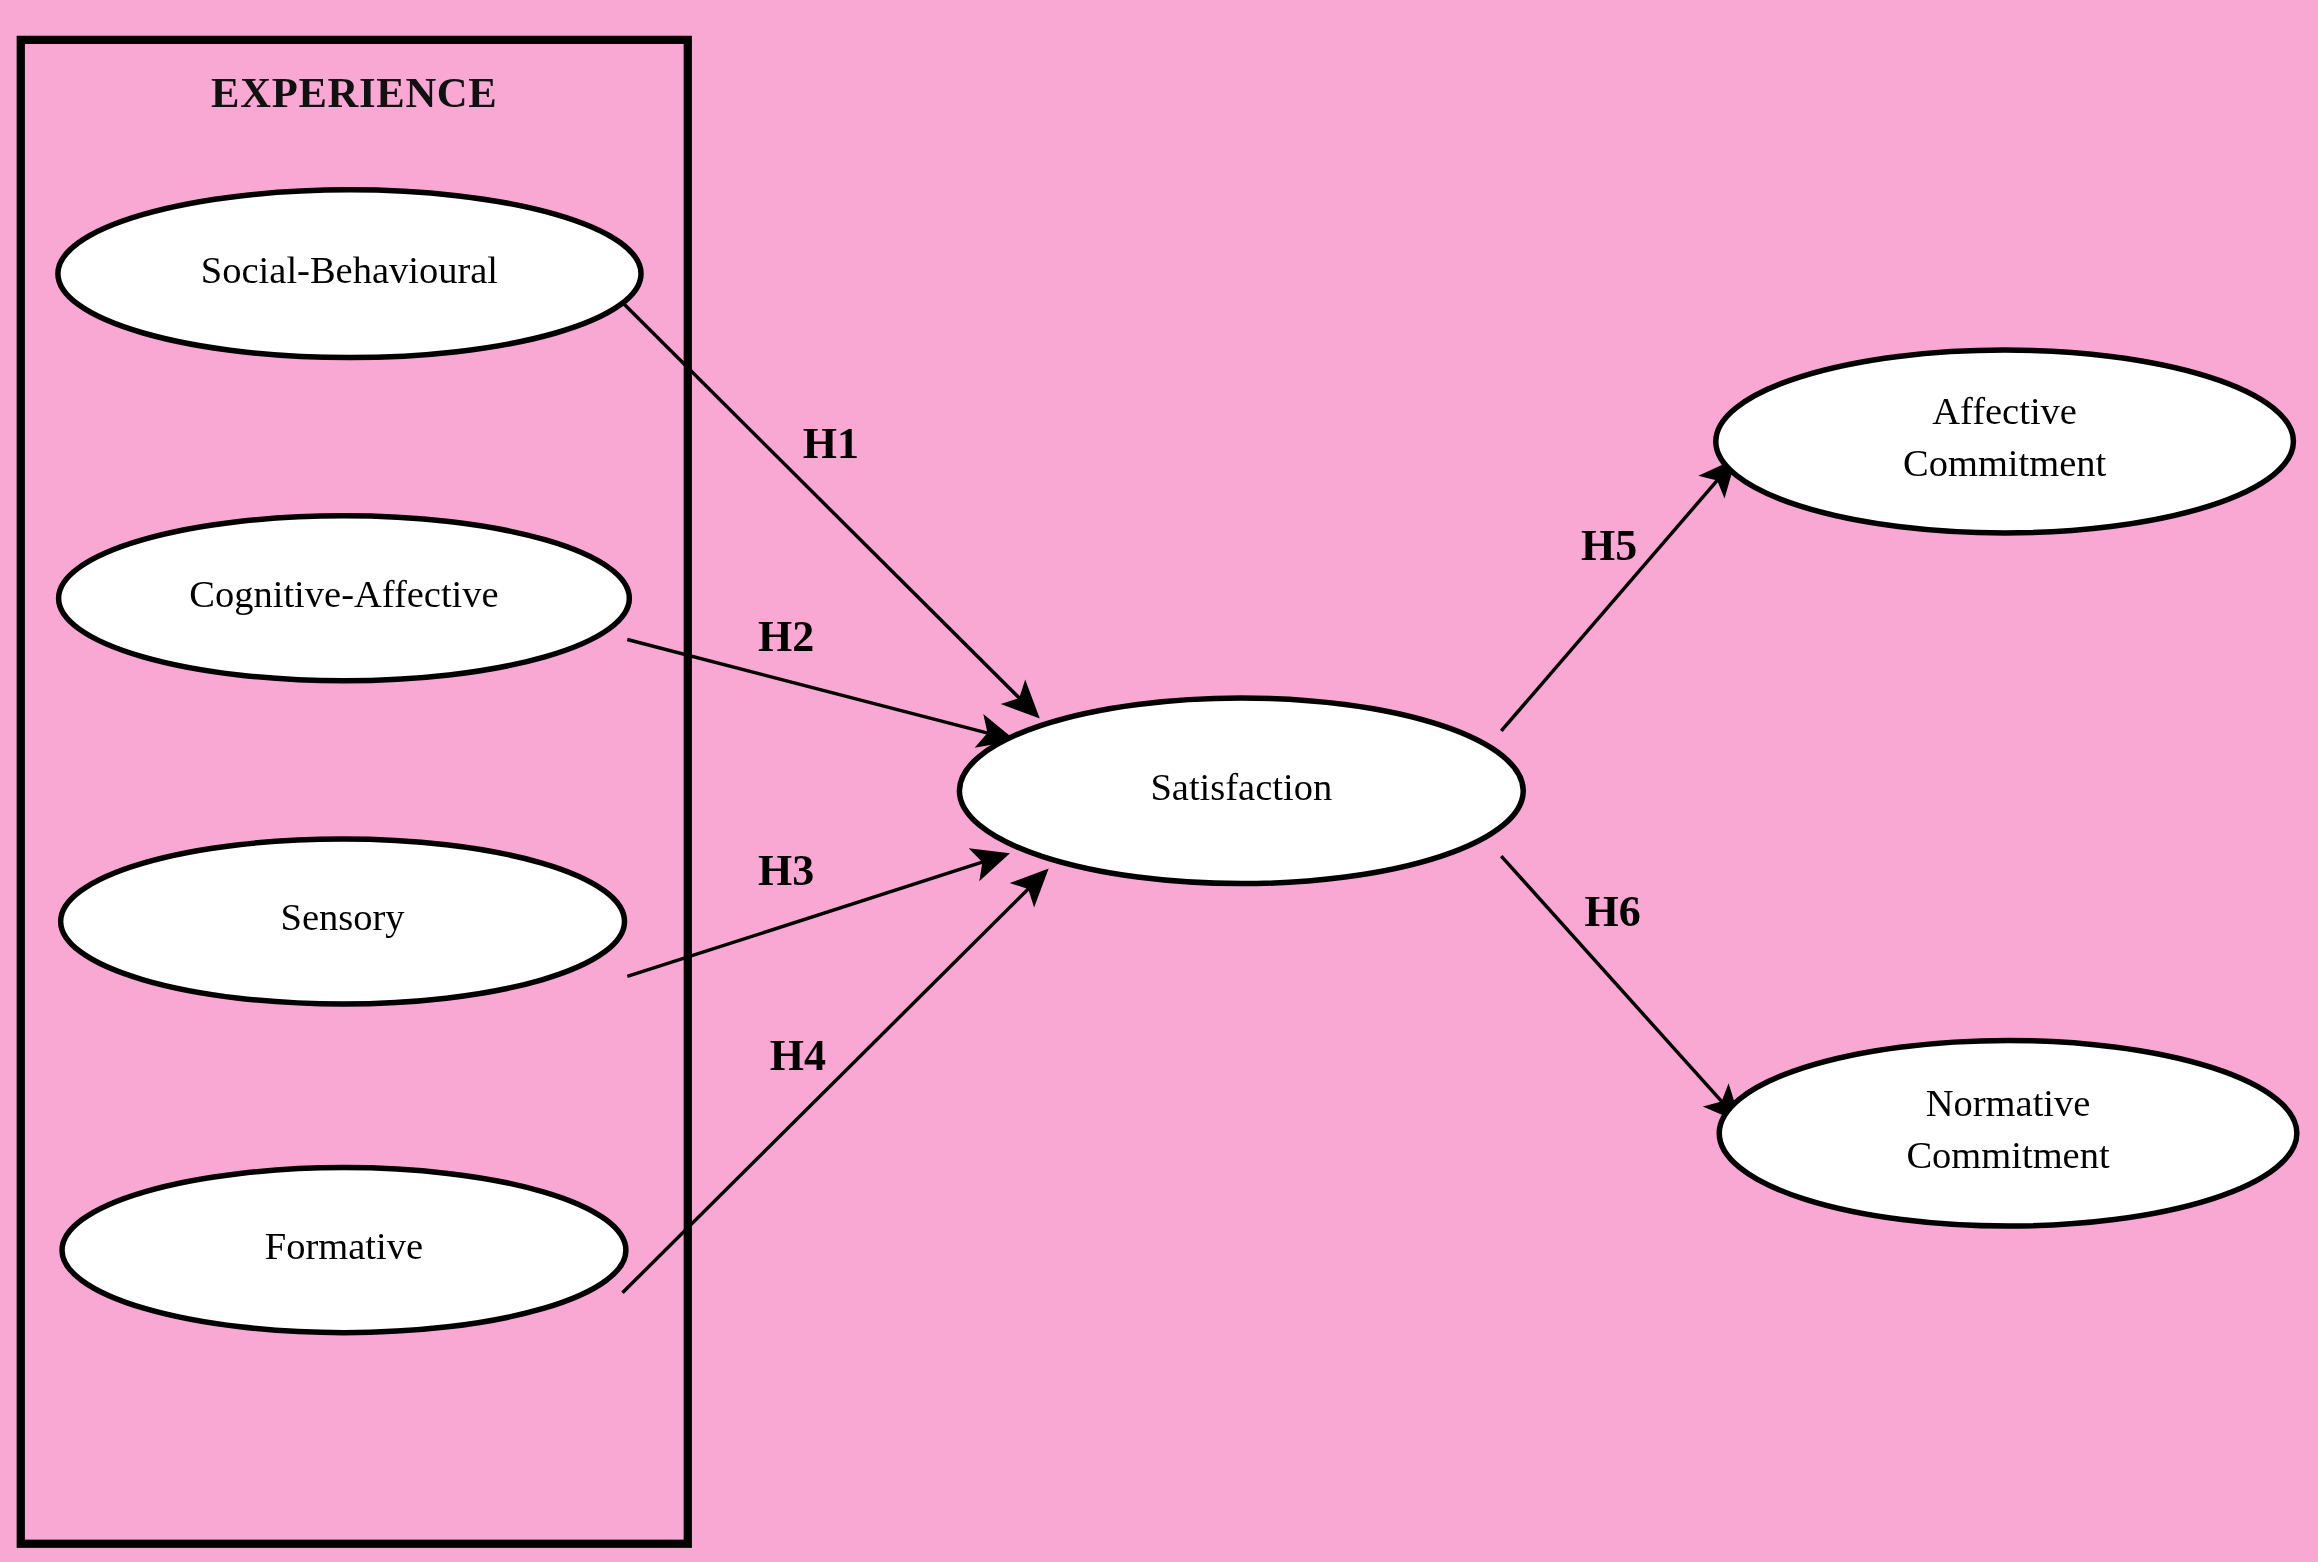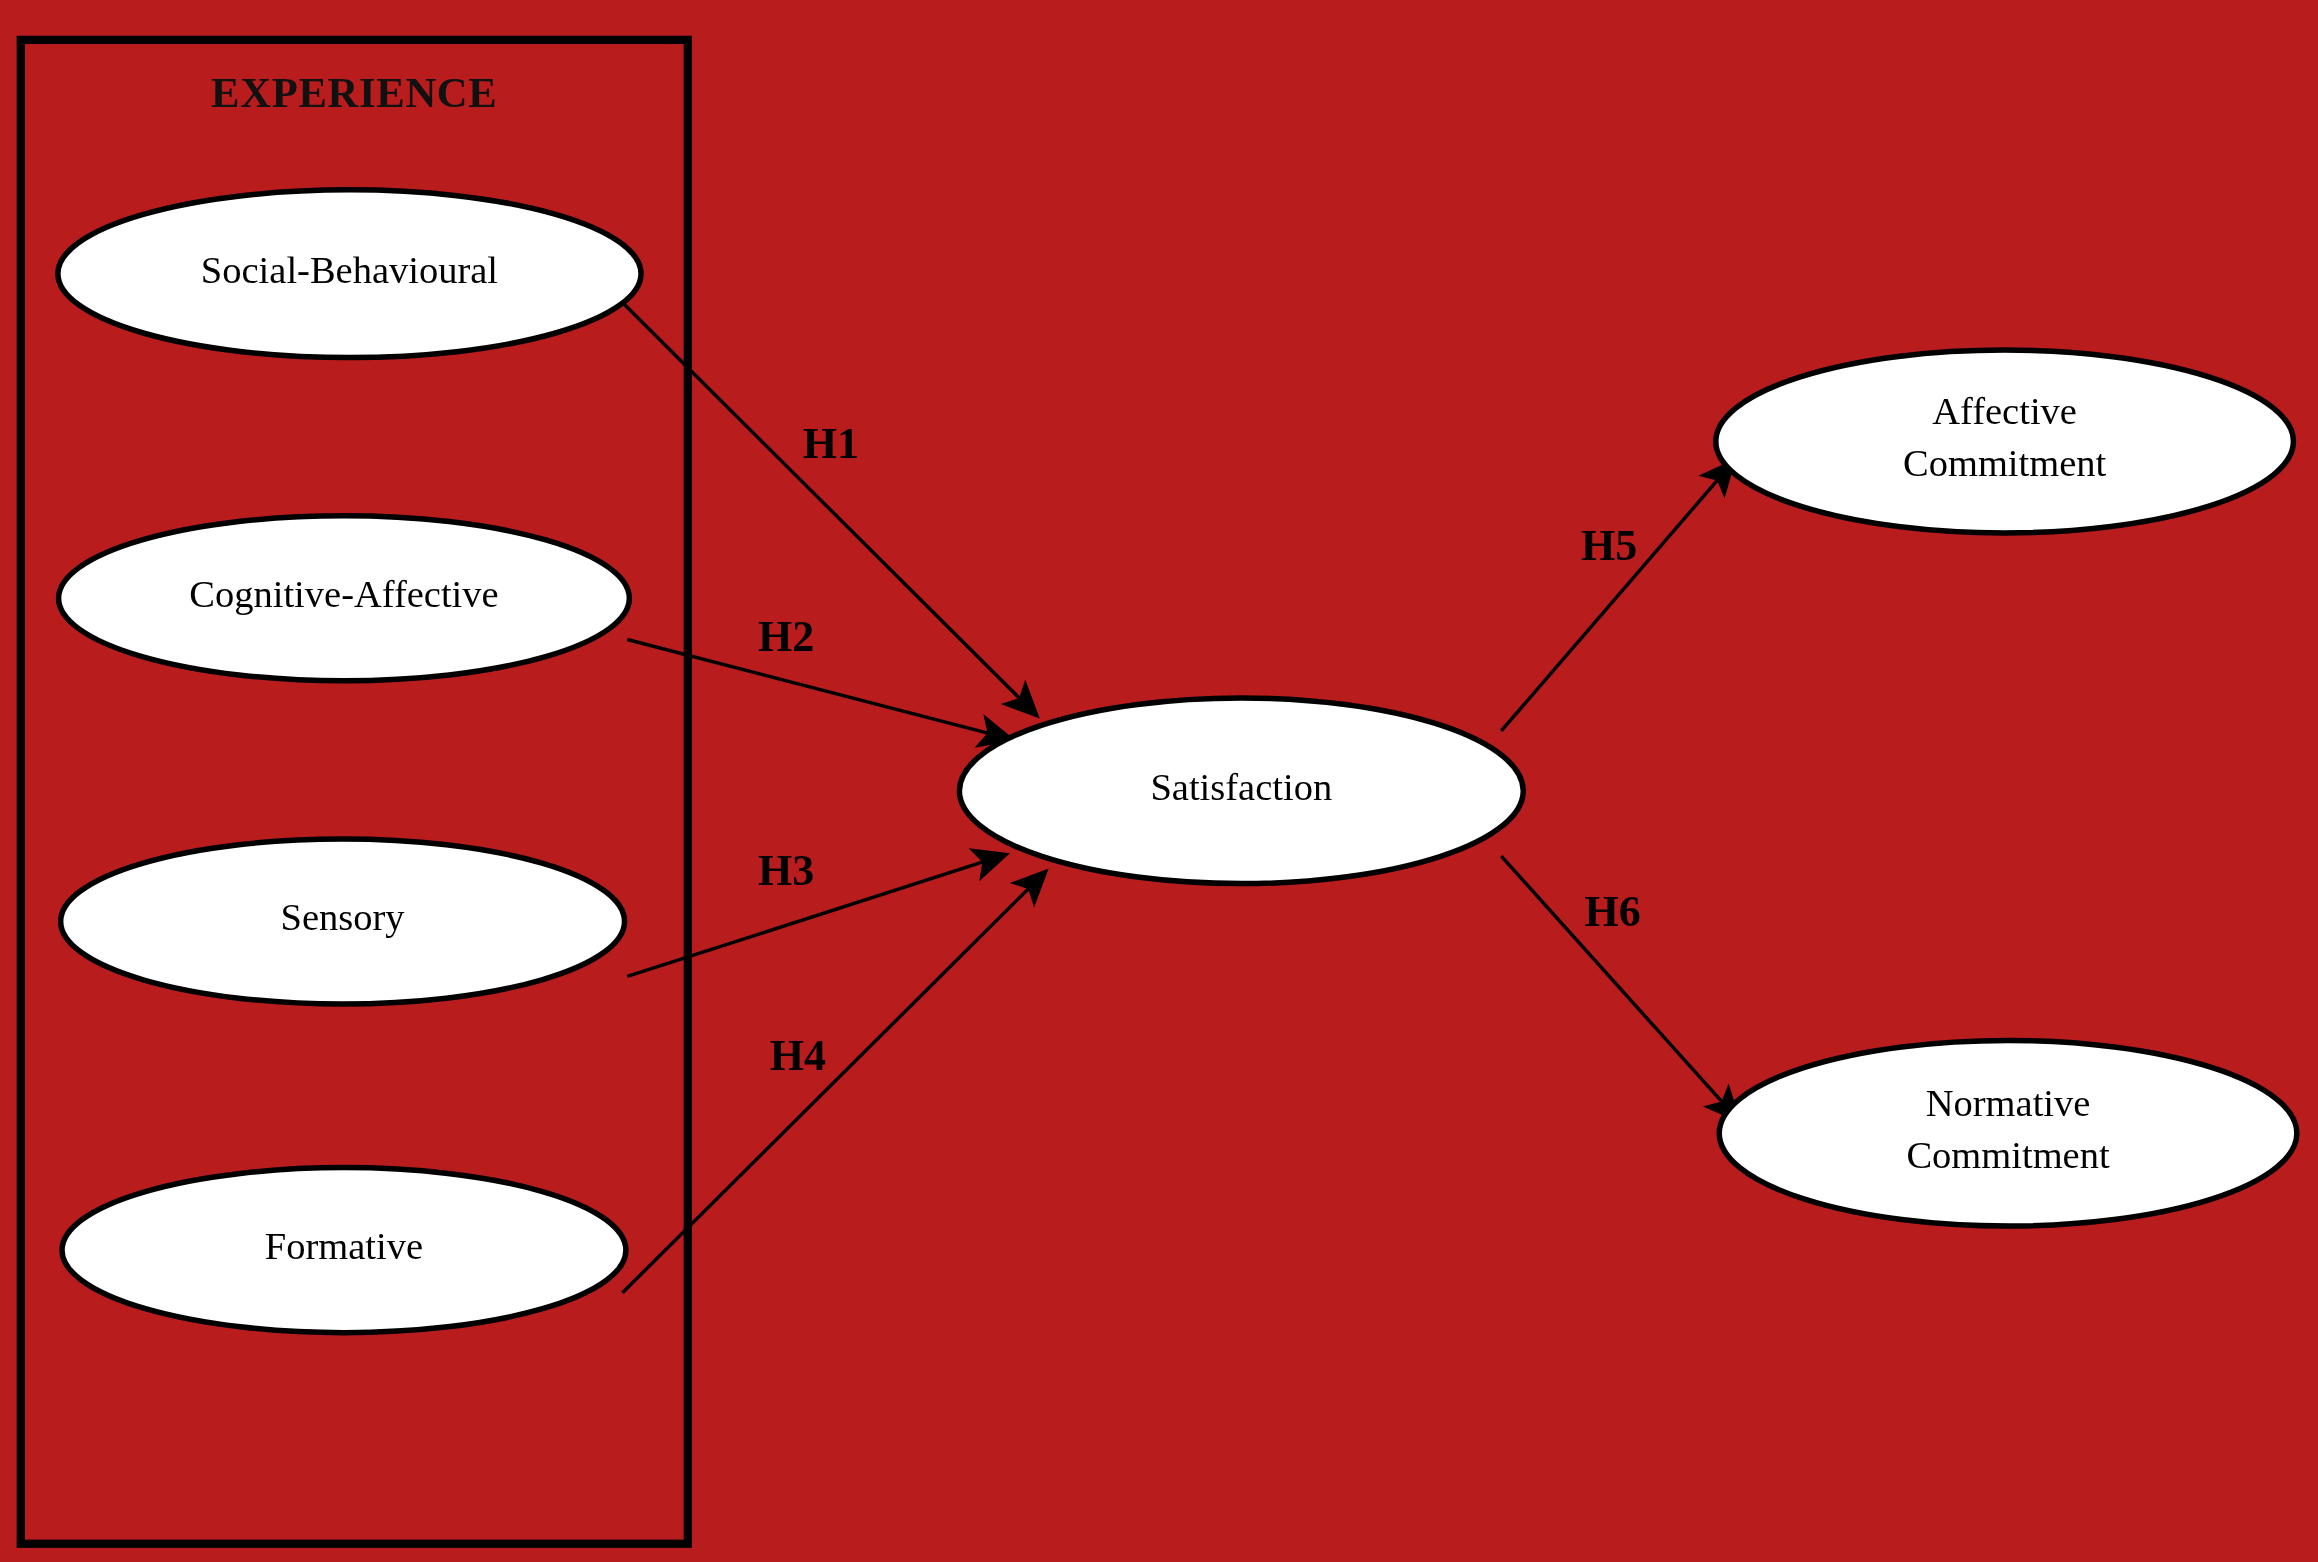--- a/index.html
+++ b/index.html
@@ -4,21 +4,21 @@
 <style>
   html, body {
     margin: 0;
     padding: 0;
     background: #ffffff;
   }
   #canvas {
     position: relative;
     width: 2319px;
     height: 1563px;
-    background: #b91c1c;
+    background: #f9a8d4;
     overflow: hidden;
     font-family: "Liberation Serif", "DejaVu Serif", serif;
   }
   #diagram-svg {
     position: absolute;
     left: 0;
     top: 0;
     width: 2319px;
     height: 1563px;
   }

